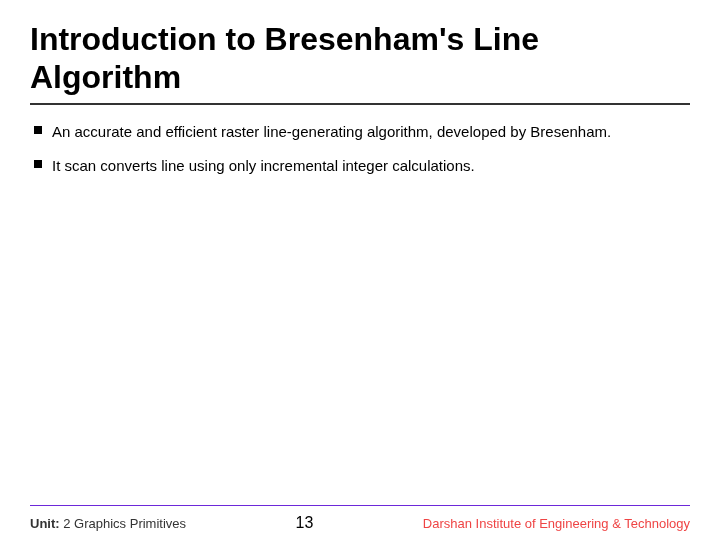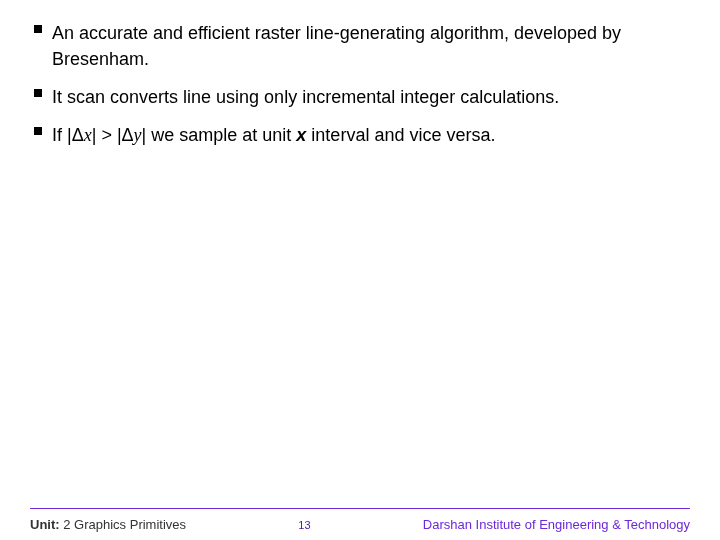--- a/index.html
+++ b/index.html
@@ -46,21 +46,21 @@
 
     .bullet-list {
       list-style: none;
       padding: 0;
     }
 
     .bullet-item {
       display: flex;
       align-items: flex-start;
       margin-bottom: 12px;
-      font-size: 18px;
+      font-size: 15px;
       color: #000000;
       line-height: 1.45;
       justify-content: center;
     }
 
     .bullet-square {
       display: inline-block;
       width: 8px;
       height: 8px;
       background: #000;
@@ -95,56 +95,53 @@
 
     .footer-left {
       color: #333;
     }
 
     .footer-left span.unit-label {
       font-weight: bold;
     }
 
     .footer-center {
-      color: #4c1d95;
-      font-size: 11px;
+      color: #000000;
+      font-size: 16px;
       text-align: center;
     }
 
     .footer-right {
-      color: #6d28d9;
+      color: #ef4444;
     }
   </style>
 </head>
 <body>
 
 <div class="slide-container">
 
+  <div class="title-area">
+    <h1 class="title">Introduction to Bresenham's Line Algorithm</h1>
+  </div>
 
   <div class="content-area">
     <ul class="bullet-list">
 
       <li class="bullet-item">
         <span class="bullet-square"></span>
         <span class="bullet-text">An accurate and efficient raster line-generating algorithm, developed by Bresenham.</span>
       </li>
 
       <li class="bullet-item">
         <span class="bullet-square"></span>
         <span class="bullet-text">It scan converts line using only incremental integer calculations.</span>
       </li>
 
 
 
-      <li class="bullet-item">
-        <span class="bullet-square"></span>
-        <span class="bullet-text">
-          If |Δ<span class="math-inline">x</span>| &gt; |Δ<span class="math-inline">y</span>| we sample at unit <strong><em>x</em></strong> interval and vice versa.
-        </span>
-      </li>
 
     </ul>
   </div>
 
   <div class="footer">
     <div class="footer-left">
       <span class="unit-label">Unit:</span>
       <span>2 Graphics Primitives</span>
     </div>
     <div class="footer-center">13</div>

